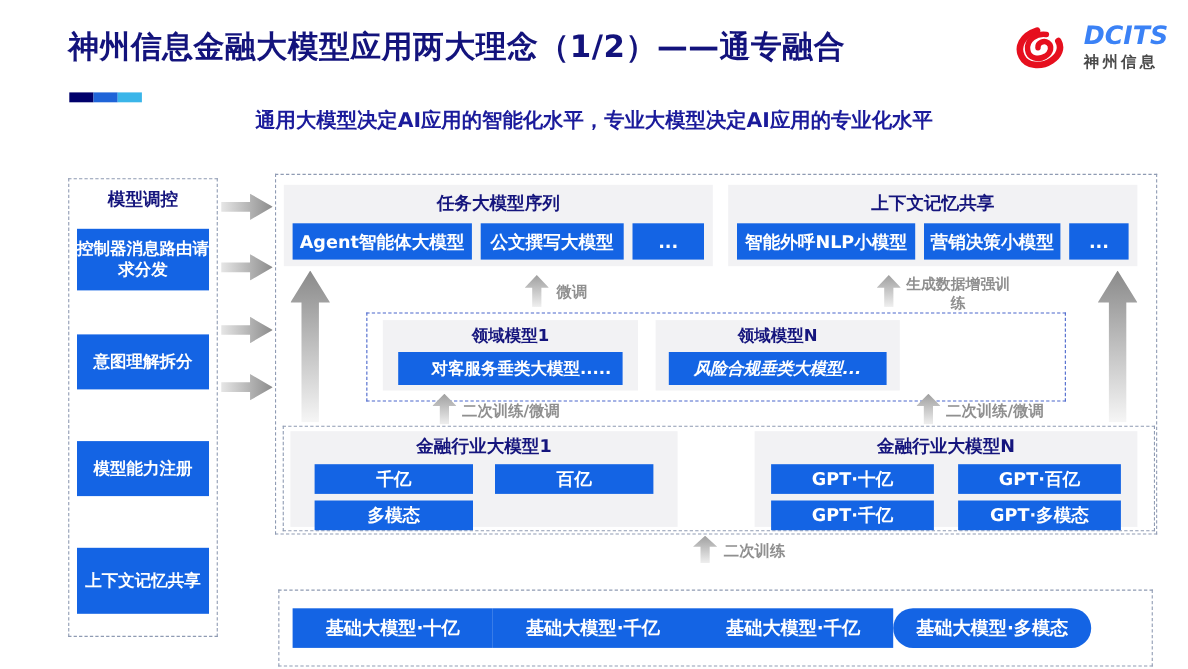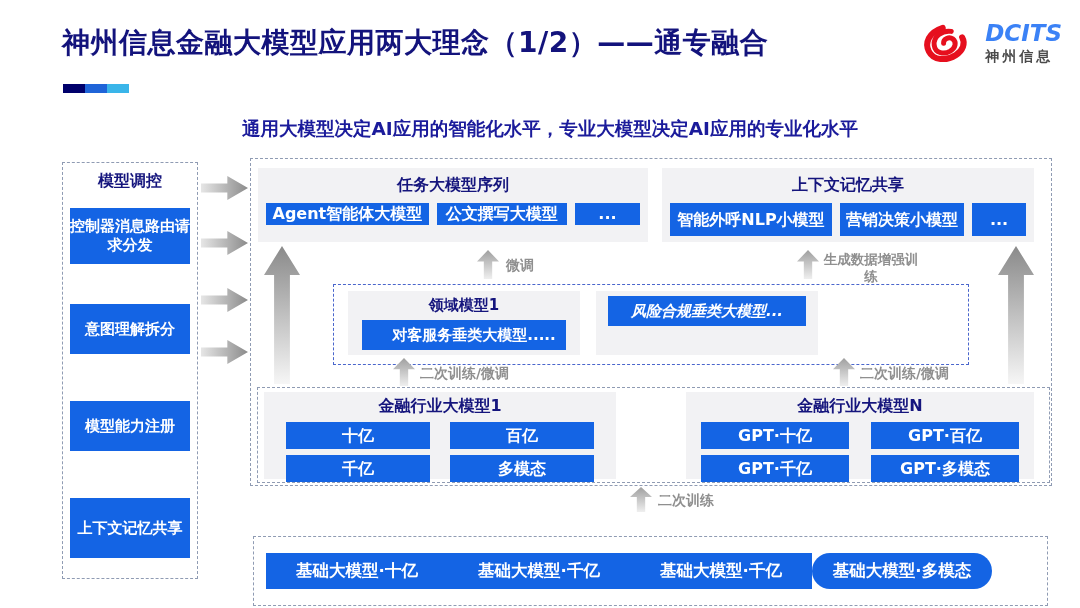--- a/index.html
+++ b/index.html
@@ -47,21 +47,21 @@
 <body>
 
 <div class="canvas">
 
   <div class="abs slide-title" style="left:62px;top:24px;">神州信息金融大模型应用两大理念（1/2）——通专融合</div>
   <div class="abs title-bar" style="left:63px;top:84px;">
     <span class="tb1"></span>
     <span class="tb2"></span>
     <span class="tb3"></span>
   </div>
-  <div class="abs subtitle" style="left:140px;top:96px;width:820px;margin-top:20px;">通用大模型决定AI应用的智能化水平，专业大模型决定AI应用的专业化水平</div>
+  <div class="abs subtitle" style="left:130px;top:96px;width:820px;">通用大模型决定AI应用的智能化水平，专业大模型决定AI应用的专业化水平</div>
 
   <div class="abs logo" style="right:18px;top:22px;">
     <svg width="58" height="44" viewBox="0 0 58 44">
       <g fill="none" stroke="#e60f1e" stroke-linecap="round" transform="rotate(-18 29 22)">
         <path d="M29 5 C14 5 7 14 8.5 23 C10 33 22 38 33 35 C41 33 46 27 44.5 20" stroke-width="6"></path>
         <path d="M36 11 C28 7 17 10 15.5 19 C14 27 22 31 29 29.5 C35 28 38 23 35 18.5 C32.5 15 26 15.5 25 20" stroke-width="5"></path>
       </g>
     </svg>
     <div class="logo-text">
       <div class="en">DCITS</div>
@@ -79,21 +79,21 @@
 
   <div class="abs arrow-right" style="left:201px;top:175px;width:47px;height:26px;"></div>
   <div class="abs arrow-right" style="left:201px;top:230px;width:47px;height:26px;"></div>
   <div class="abs arrow-right" style="left:201px;top:287px;width:47px;height:26px;"></div>
   <div class="abs arrow-right" style="left:201px;top:339px;width:47px;height:26px;"></div>
 
   <div class="abs dash" style="left:250px;top:158px;width:800px;height:326px;"></div>
 
   <div class="abs group" style="left:258px;top:168px;width:390px;height:74px;">
     <div class="group-title" style="font-size:16px;padding-top:7px;">任务大模型序列</div>
-    <div class="btn-row" style="margin:7px 8px 0 8px;gap:8px;height:22px;">
+    <div class="btn-row" style="margin:7px 8px 0 8px;gap:8px;height:33px;">
       <div class="btn" style="flex:2.5;font-size:16px;">Agent智能体大模型</div>
       <div class="btn" style="flex:2.0;font-size:16px;">公文撰写大模型</div>
       <div class="btn" style="flex:1;font-size:16px;">...</div>
     </div>
   </div>
 
   <div class="abs group" style="left:662px;top:168px;width:372px;height:74px;">
     <div class="group-title" style="font-size:16px;padding-top:7px;">上下文记忆共享</div>
     <div class="btn-row" style="margin:7px 8px 0 8px;gap:8px;height:33px;">
       <div class="btn" style="flex:3;font-size:16px;">智能外呼NLP小模型</div>
@@ -109,36 +109,36 @@
   <div class="abs flow-label" style="left:506px;top:257px;font-size:14px;">微调</div>
   <div class="abs arrow-up-small" style="left:797px;top:250px;width:22px;height:29px;"></div>
   <div class="abs flow-label wrap" style="left:822px;top:251px;width:98px;">生成数据增强训练</div>
 
   <div class="abs dash-blue" style="left:333px;top:284px;width:634px;height:79px;">
     <div class="group abs" style="left:14px;top:6px;width:232px;height:64px;">
       <div class="group-title" style="font-size:15px;padding-top:5px;">领域模型1</div>
       <div class="btn" style="margin:5px 14px 0 14px;height:30px;font-size:15px;padding-left:20px;">对客服务垂类大模型.....</div>
     </div>
     <div class="group abs" style="left:262px;top:6px;width:222px;height:64px;">
+      <div class="group-title" style="font-size:15px;padding-top:5px;">领域模型N</div>
       <div class="btn" style="margin:5px 12px 0 12px;height:30px;font-size:15px;font-style:italic;">风险合规垂类大模型...</div>
     </div>
   </div>
 
   <div class="abs arrow-up-small" style="left:393px;top:358px;width:22px;height:28px;"></div>
   <div class="abs flow-label" style="left:420px;top:365px;font-size:14px;">二次训练/微调</div>
   <div class="abs arrow-up-small" style="left:833px;top:358px;width:22px;height:28px;"></div>
   <div class="abs flow-label" style="left:860px;top:365px;font-size:14px;">二次训练/微调</div>
 
   <div class="abs dash" style="left:257px;top:387px;width:791px;height:94px;">
     <div class="group abs" style="left:6px;top:4px;width:352px;height:87px;">
       <div class="group-title" style="font-size:16px;padding-top:4px;">金融行业大模型1</div>
       <div style="display:grid;grid-template-columns:1fr 1fr;column-gap:20px;row-gap:6px;padding:5px 22px 0 22px;">
-        <div class="btn" style="height:27px;font-size:16px;">十亿</div>
+        <div class="btn" style="height:27px;font-size:16px;">千亿</div>
         <div class="btn" style="height:27px;font-size:16px;">百亿</div>
-        <div class="btn" style="height:27px;font-size:16px;">千亿</div>
         <div class="btn" style="height:27px;font-size:16px;">多模态</div>
       </div>
     </div>
     <div class="group abs" style="left:428px;top:4px;width:348px;height:87px;">
       <div class="group-title" style="font-size:16px;padding-top:4px;">金融行业大模型N</div>
       <div style="display:grid;grid-template-columns:1fr 1fr;column-gap:22px;row-gap:6px;padding:5px 15px 0 15px;">
         <div class="btn" style="height:27px;font-size:16px;">GPT·十亿</div>
         <div class="btn" style="height:27px;font-size:16px;">GPT·百亿</div>
         <div class="btn" style="height:27px;font-size:16px;">GPT·千亿</div>
         <div class="btn" style="height:27px;font-size:16px;">GPT·多模态</div>

